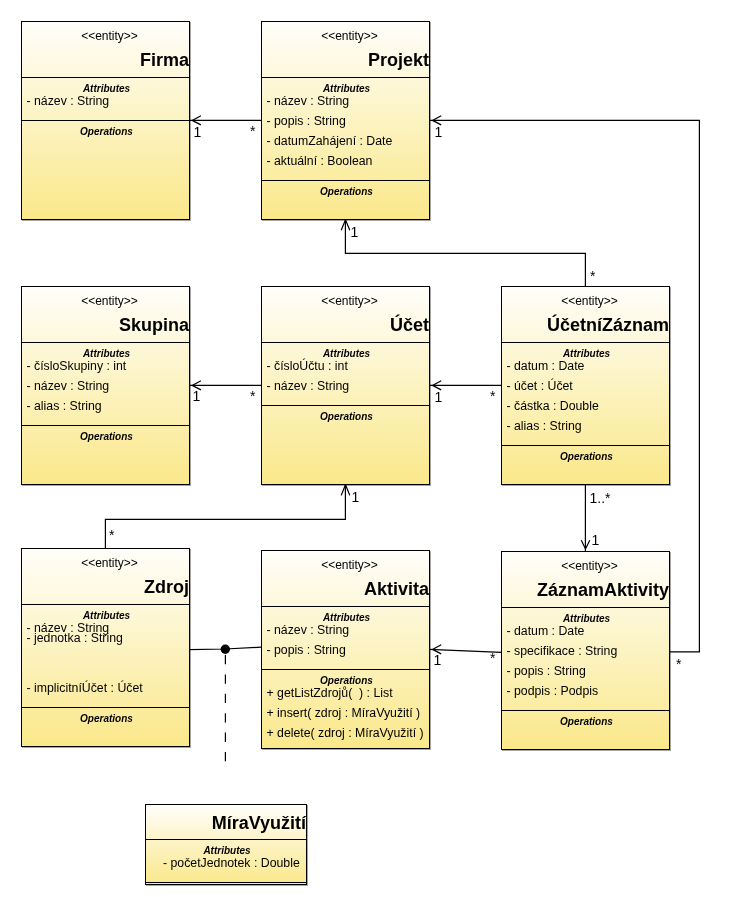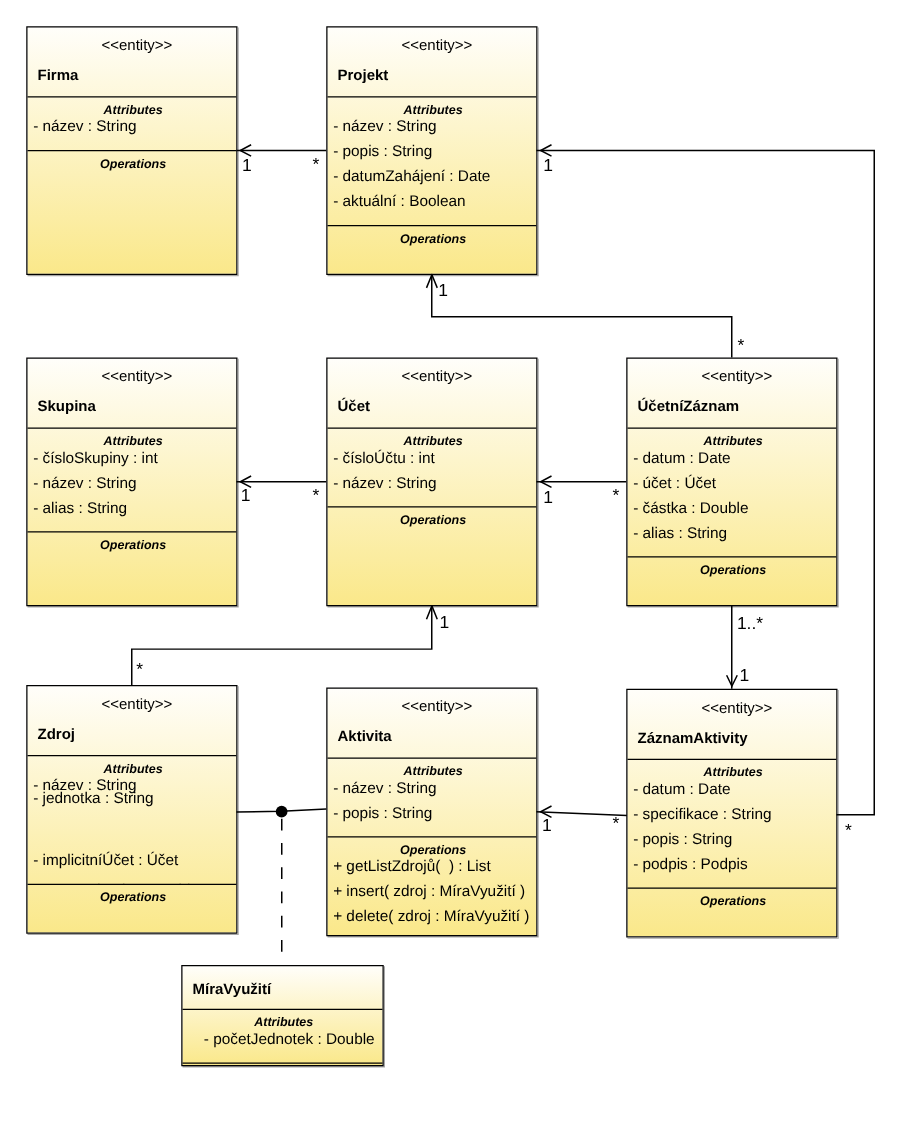--- a/index.html
+++ b/index.html
@@ -8,21 +8,21 @@
        font-family:"Liberation Sans", sans-serif;color:#000;
        -webkit-font-smoothing:antialiased;}
   #diagram{position:absolute;left:0;top:0;width:736px;height:897px;}
 
   .cls{position:absolute;box-sizing:border-box;border:1px solid #000;
        background:linear-gradient(to bottom,#fffefa 0%, #fae88a 100%);
        box-shadow:1px 1px 0 0 rgba(0,0,0,0.35);text-decoration:underline;}
   .compartment{position:absolute;left:0;right:0;box-sizing:border-box;overflow:hidden;}
   .compartment.rule{border-top:1px solid #000;}
   .stereo{position:absolute;left:8px;right:0;text-align:center;font-size:12px;line-height:14px;}
-  .cname{position:absolute;left:8px;right:0;text-align:left;font-size:12px;font-weight:bold;line-height:18px;}
+  .cname{position:absolute;left:8px;right:0;text-align:right;font-size:18px;font-weight:bold;line-height:18px;}
   .seclabel{position:absolute;left:2px;right:0;text-align:center;font-size:10px;font-style:italic;font-weight:bold;line-height:12px;}
   .member{position:absolute;left:0;right:0;font-size:12.3px;line-height:19px;padding-left:4.5px;white-space:pre;}
 
   svg#edges{position:absolute;left:0;top:0;width:736px;height:897px;overflow:visible;}
   .mlbl{position:absolute;font-size:14px;line-height:14px;white-space:nowrap;}
 </style>
 </head>
 <body>
 
 <div id="diagram">
@@ -169,21 +169,21 @@
         <div class="seclabel" style="top: 5px;">Attributes</div>
         <div class="member" style="top: 14px;">- datum : Date</div>
         <div class="member" style="top: 34px;">- specifikace : String</div>
         <div class="member" style="top: 54px;">- popis : String</div>
         <div class="member" style="top: 74px;">- podpis : Podpis</div>
       </div>
       <div class="compartment rule" style="top: 158px; bottom: 0px;">
         <div class="seclabel" style="top: 5px;">Operations</div>
       </div>
     </div>
-    <div class="cls" style="left: 145px; top: 772px; width: 162px; height: 81px;">
+    <div class="cls" style="left: 145px; top: 804px; width: 162px; height: 81px;">
       <div class="compartment" style="top: 0px; height: 34px;">
         <div class="cname" style="top: 9px;">MíraVyužití</div>
       </div>
       <div class="compartment rule" style="top: 34px; height: 43px;">
         <div class="seclabel" style="top: 5px;">Attributes</div>
         <div class="member" style="top: 14px; padding-left: 17px;">- početJednotek : Double</div>
       </div>
       <div class="compartment rule" style="top: 77px; bottom: 0px;">
         <div class="seclabel" style="top: 5px;">Operations</div>
       </div>

